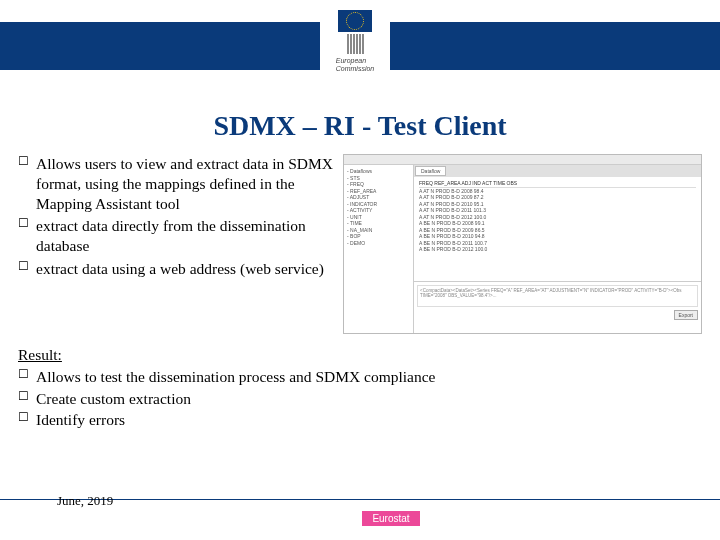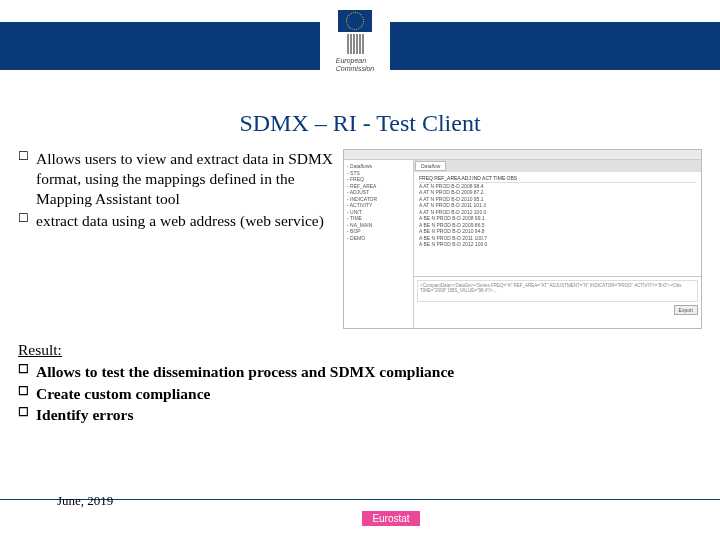--- a/index.html
+++ b/index.html
@@ -61,25 +61,25 @@
     font-size: 7px;
     color: #444;
     font-style: italic;
     text-align: left;
     line-height: 1.1;
     margin-top: 3px;
     font-family: Arial, sans-serif;
   }
   .title {
     text-align: center;
-    font-size: 24px;
+    font-size: 28px;
     color: #0a3a7a;
     margin-top: 40px;
     margin-bottom: 12px;
-    font-weight: normal;
+    font-weight: bold;
   }
   .body-row {
     display: flex;
     padding: 0 18px;
   }
   .bullets {
     flex: 0 0 325px;
   }
   .bullets ul {
     list-style: none;
@@ -134,21 +134,21 @@
   .sc-btn { float: right; border: 1px solid #aaa; background: #eee; padding: 1px 4px; margin-top: 3px; font-size: 5px; }
 
   .result-section {
     padding: 12px 18px 0 18px;
   }
   .result-heading {
     font-size: 15.5px;
     margin-bottom: 2px;
     text-decoration: underline;
   }
-  .result-section ul { list-style: none; font-weight: bold; }
+  .result-section ul { list-style: none; }
   .result-section li {
     font-size: 15.5px;
     line-height: 1.4;
     padding-left: 18px;
     position: relative;
   }
   .result-section li::before {
     content: "☐";
     position: absolute;
     left: 0;
@@ -214,20 +214,21 @@
     </div>
   </div>
 </div>
 
 <h1 class="title">SDMX – RI - Test Client</h1>
 
 <div class="body-row">
   <div class="bullets">
     <ul>
       <li>Allows users to view and extract data in SDMX format, using the mappings defined in the Mapping Assistant tool</li>
+      <li>extract data directly from the dissemination database</li>
       <li>extract data using a web address (web service)</li>
     </ul>
   </div>
 
   <div class="screenshot">
     <div class="sc-toolbar"></div>
     <div class="sc-main">
       <div class="sc-tree">
         <div>- Dataflows</div>
           <div>  - STS</div>
@@ -265,21 +266,21 @@
         </div>
       </div>
     </div>
   </div>
 </div>
 
 <div class="result-section">
   <div class="result-heading">Result:</div>
   <ul>
     <li>Allows to test the dissemination process and SDMX compliance</li>
-    <li>Create custom compliance</li>
+    <li>Create custom extraction</li>
     <li>Identify errors</li>
   </ul>
 </div>
 
 <div class="footer-line"></div>
 <div class="footer">
   <div class="footer-row">
     <span>June, 2019</span>
     <span></span>
   </div>

